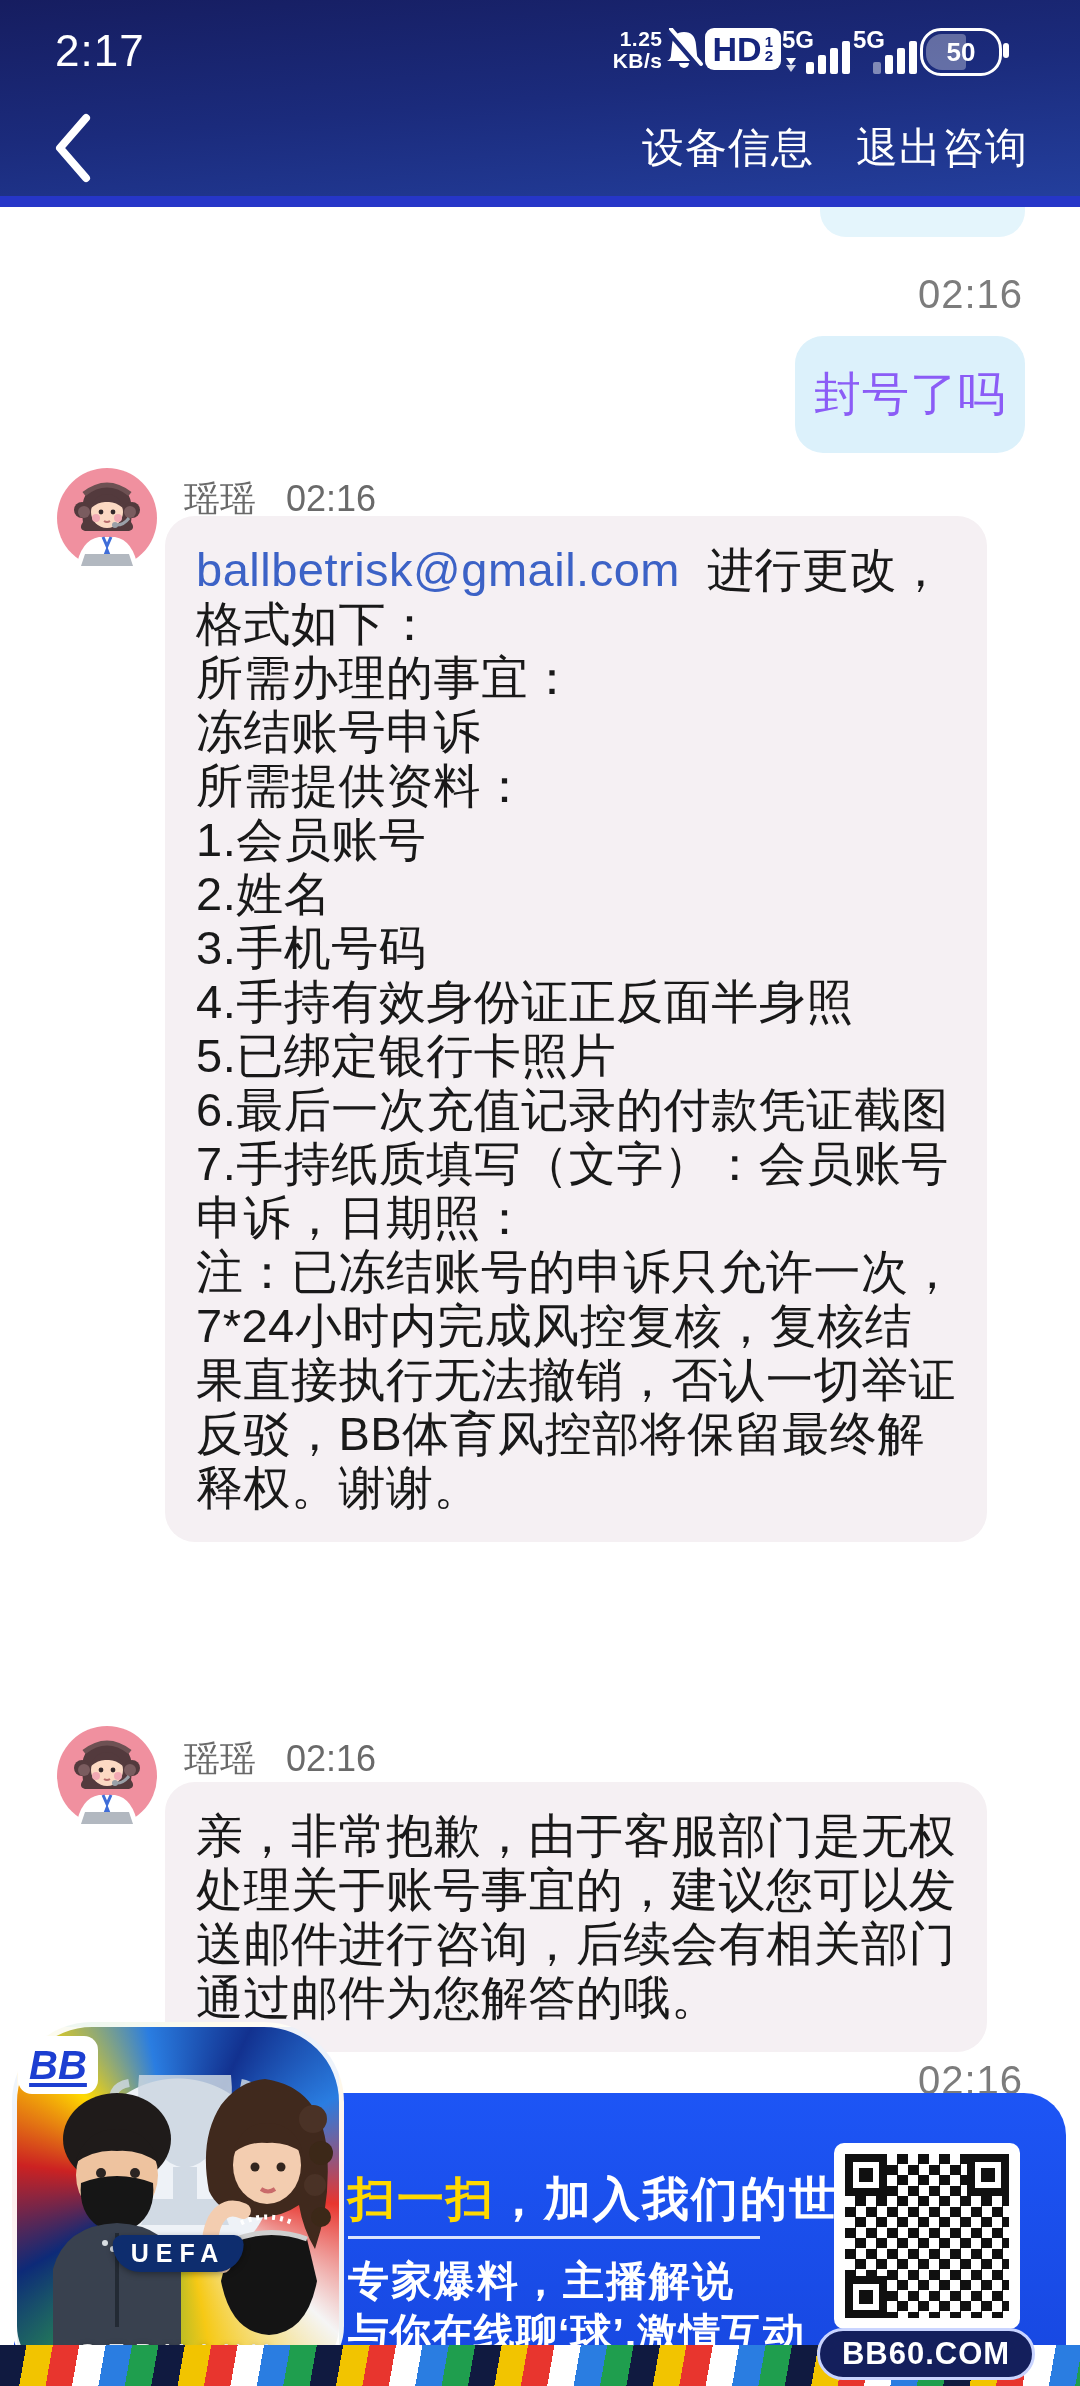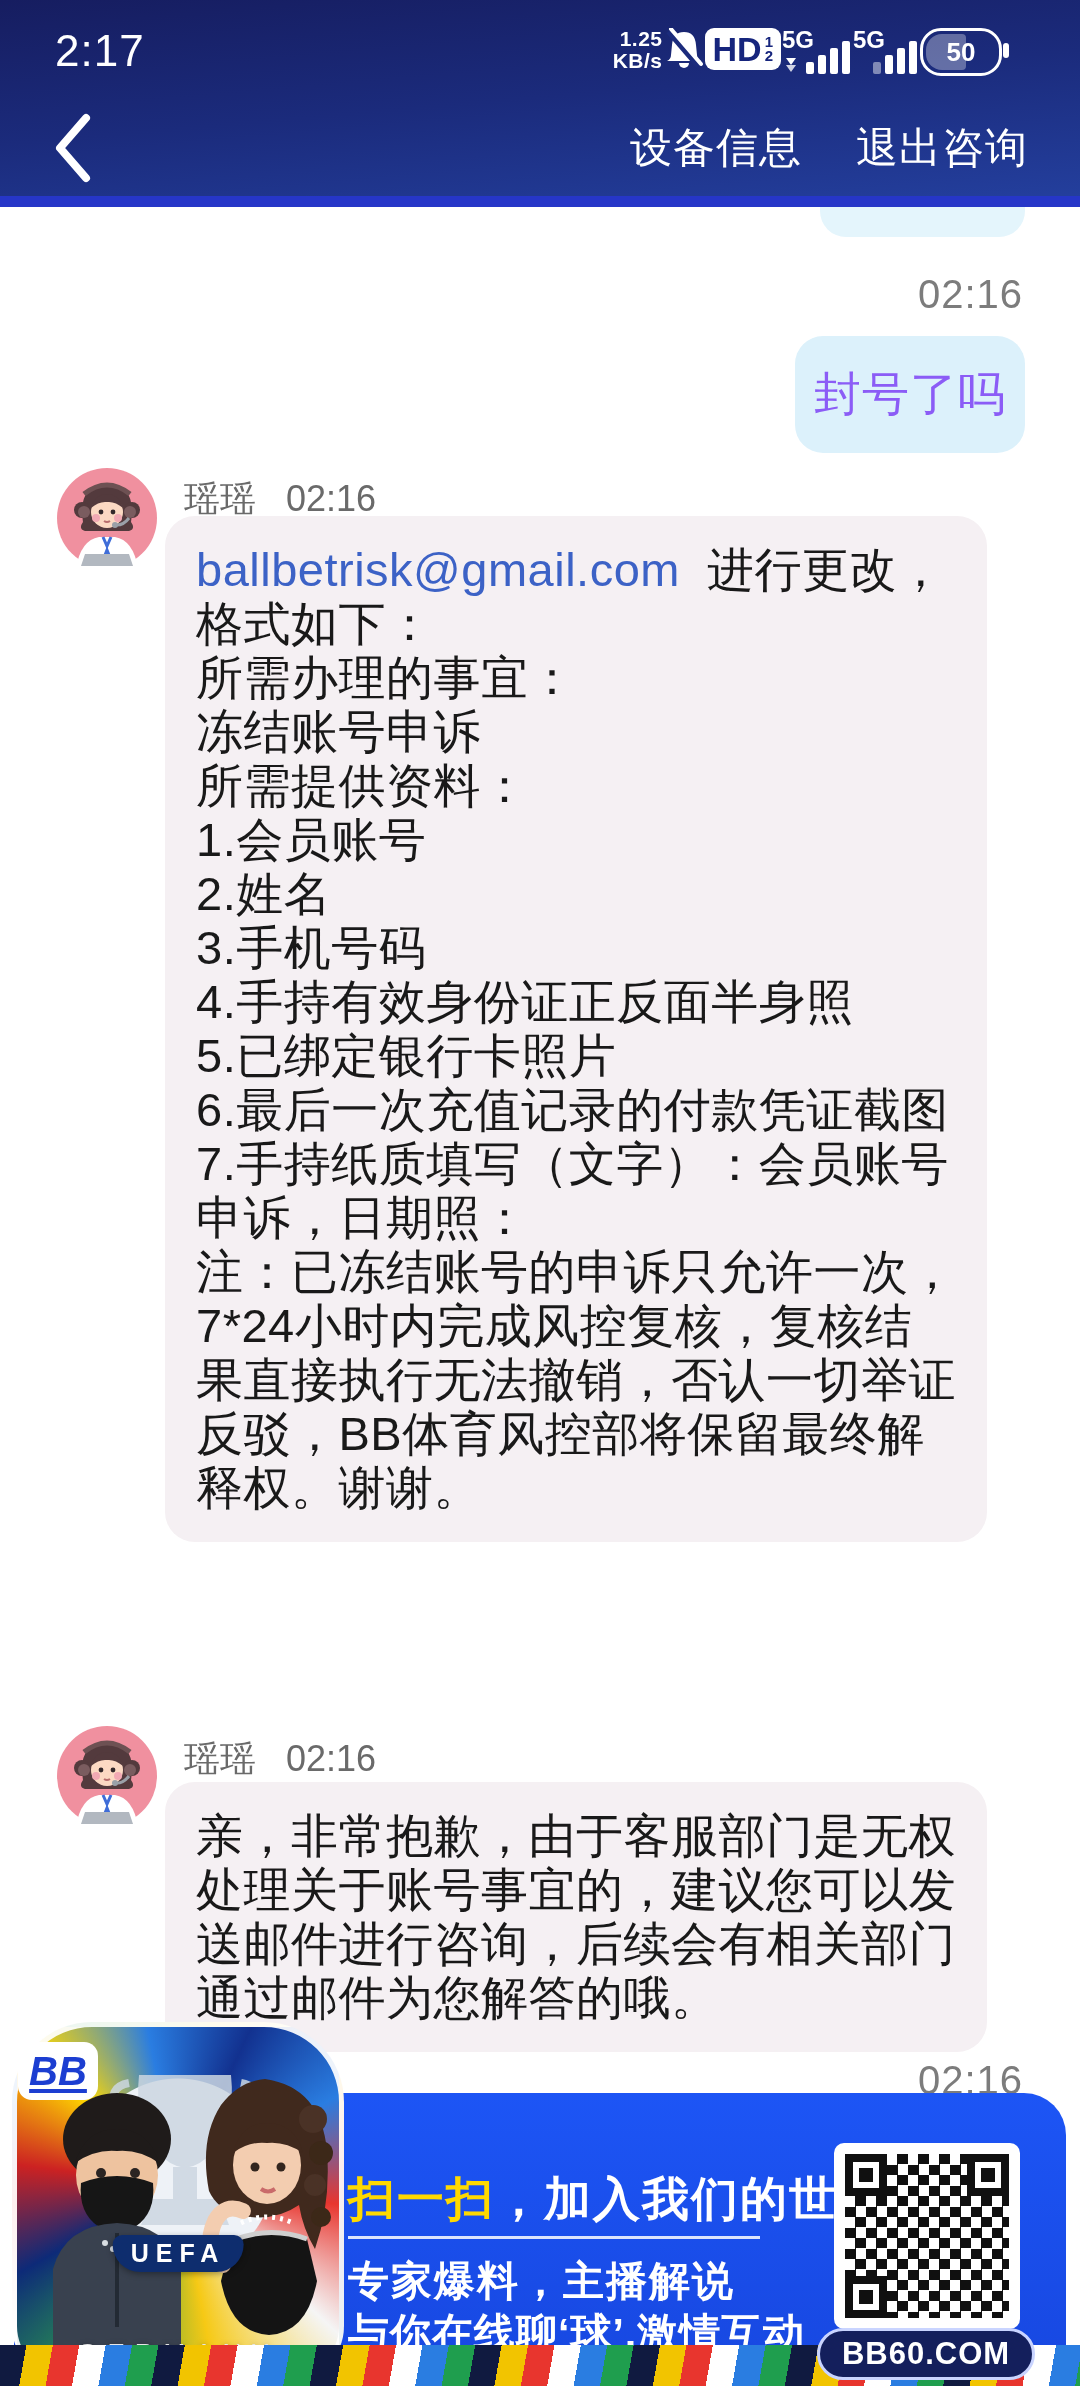--- a/index.html
+++ b/index.html
@@ -15,21 +15,21 @@
   .hd-badge{background:#fff;border-radius:9px;height:42px;padding:0 8px;display:flex;align-items:center;gap:3px;color:#16257d;}
   .hd-badge .hd{font-size:34px;font-weight:800;}
   .hd-frac{display:flex;flex-direction:column;font-size:15px;font-weight:800;line-height:14px;}
   .sig{display:flex;align-items:flex-end;}
   .battery{position:relative;width:76px;height:42px;border:3px solid #fff;border-radius:21px;display:flex;align-items:center;justify-content:center;}
   .battery .fill{position:absolute;left:3px;top:3px;bottom:3px;width:52%;background:rgba(255,255,255,.32);border-radius:16px 4px 4px 16px;}
   .battery .lvl{position:relative;font-size:26px;font-weight:600;z-index:2;}
   .battery .nub{position:absolute;right:-10px;top:12px;width:6px;height:15px;background:#fff;border-radius:3px;}
   .navrow{position:absolute;left:0;top:100px;width:1080px;height:96px;display:flex;align-items:center;}
   .back-btn{margin-left:52px;width:48px;height:72px;display:flex;align-items:center;}
-  .nav-actions{margin-left:auto;margin-right:52px;display:flex;gap:54px;}
+  .nav-actions{margin-left:auto;margin-right:52px;display:flex;gap:42px;}
   .nav-actions span{color:#fff;font-size:42px;font-weight:500;letter-spacing:1px;cursor:pointer;}
   
   .chat{position:absolute;left:0;top:207px;width:1080px;bottom:0;background:#fff;}
   .sliver{position:absolute;right:55px;top:0;width:205px;height:30px;background:#e4f5fc;border-radius:0 0 26px 26px;}
   .ts{position:absolute;right:57px;color:#7c7c7c;font-size:40px;letter-spacing:1px;}
   .ts1{top:65px;} .ts2{top:1851px;}
   .user-bubble{position:absolute;right:55px;top:129px;background:#dcf1fb;border-radius:28px;
     padding:27px 19px;font-size:47px;color:#8b5cf6;letter-spacing:1px;}
   .avatar{position:absolute;left:57px;width:100px;height:100px;}
   .av1{top:261px;} .av2{top:1519px;}
@@ -51,21 +51,21 @@
   .bline3{position:absolute;left:348px;top:286px;font-size:41px;font-weight:600;color:#fff;letter-spacing:1px;z-index:2;}
   .qr{position:absolute;right:60px;top:123px;width:186px;height:186px;background:#fff;border-radius:10px;padding:11px;box-sizing:border-box;z-index:2;}
   .qr-inner{position:relative;width:100%;height:100%;
     background-image:repeating-conic-gradient(#101010 0% 25%,#fff 0% 50%);background-size:21px 21px;}
   .qf{position:absolute;width:42px;height:42px;border:8px solid #101010;background:#fff;box-sizing:border-box;}
   .qf::after{content:"";position:absolute;left:6px;top:6px;width:14px;height:14px;background:#101010;}
   .qf.tl{left:0;top:0;} .qf.tr{right:0;top:0;} .qf.bl{left:0;bottom:0;}
   .site-pill{position:absolute;right:45px;top:308px;width:212px;height:46px;background:#141f5c;border:3px solid #c9d4ff;
     border-radius:26px;display:flex;align-items:center;justify-content:center;color:#fff;font-size:31px;font-weight:800;letter-spacing:1px;z-index:6;}
   .bb-logo{position:absolute;left:18px;top:16px;width:80px;height:58px;background:#fff;border-radius:14px;z-index:6;
-    display:flex;align-items:center;justify-content:center;margin-top:6px;}
+    display:flex;align-items:center;justify-content:center;}
   .bb-logo span{color:#1c3ed1;font-size:40px;font-weight:800;font-style:italic;
     text-decoration:underline;text-decoration-thickness:4px;text-underline-offset:4px;}
   .photo{position:absolute;left:12px;top:2px;width:332px;height:360px;border-radius:80px 80px 56px 56px;overflow:hidden;z-index:4;
     border:5px solid rgba(255,255,255,.92);box-sizing:border-box;
     background:
       radial-gradient(circle at 50% 42%, #eef2f7 0 95px, rgba(238,242,247,0) 96px),
       conic-gradient(from 25deg at 50% 45%, #12318f,#2a7de1,#e8352e,#f5f5f5,#f6c915,#2ea04c,#0d2a78,#cc2222,#ffd900,#2a7de1,#12318f);}
   .photo svg{position:absolute;left:0;top:0;}
   .uefa-band{position:absolute;left:50%;top:208px;transform:translateX(-50%);background:#0e2d6e;color:#fff;
     padding:4px 18px;border-radius:14px 14px 40px 40px;font-size:25px;font-weight:800;letter-spacing:7px;z-index:3;

